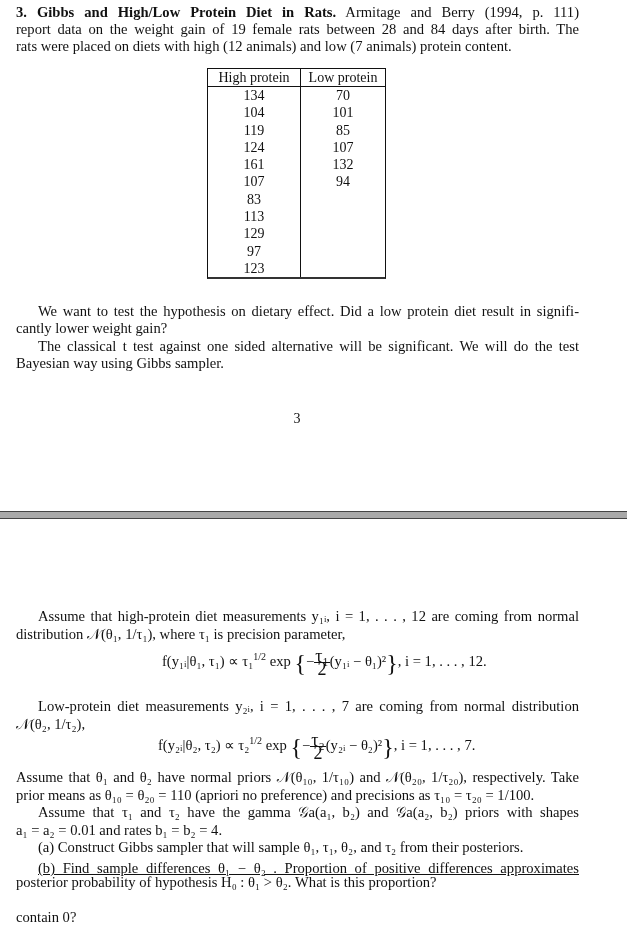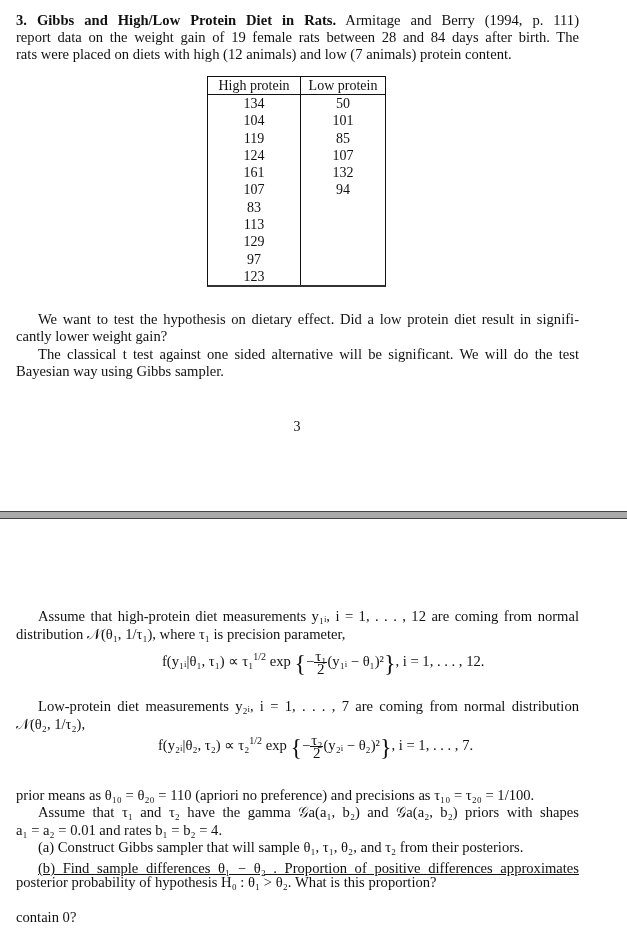--- a/index.html
+++ b/index.html
@@ -2,21 +2,21 @@
 <html><head>
 <meta charset="utf-8">
 <style>
   html, body { margin: 0; padding: 0; background: #ffffff; }
   body {
     width: 627px; height: 948px; position: relative; overflow: hidden;
     font-family: "DejaVu Serif", "Liberation Serif", serif;
     color: #111; font-size: 13.2px;
   }
   .page { position: absolute; left: 0; width: 627px; }
-  .p1 { top: 8px; height: 512px; }
+  .p1 { top: 0; height: 512px; }
   .p2 { top: 520px; height: 428px; }
   .line {
     position: absolute; left: 16px; width: 563px; white-space: nowrap;
     font-family: "Liberation Serif", "DejaVu Serif", serif; font-size: 14.6px;
     line-height: 17px;
   }
   .just { text-align: justify; text-align-last: justify; }
   .indent { left: 38px; width: 541px; }
   b { font-weight: bold; }
 
@@ -36,21 +36,21 @@
   }
   .separator {
     position: absolute; left: 0; top: 511px; width: 627px; height: 6px;
     background: #a9a9a9; border-top: 1px solid #444; border-bottom: 1px solid #444;
   }
 
   .eq {
     position: absolute; white-space: nowrap;
     font-family: Liberation Serif, serif; font-size: 14.6px;
   }
-  .frac { display: inline-block; vertical-align: middle; text-align: center; line-height: 12px; font-size: 15px; }
+  .frac { display: inline-block; vertical-align: middle; text-align: center; line-height: 12px; font-size: 18px; }
   .frac .num { display: block; border-bottom: 1px solid #111; padding: 0 1px; }
   .frac .den { display: block; }
   .brace { font-size: 24px; vertical-align: middle; line-height: 0; }
   sup, sub { font-size: 10px; line-height: 0; }
 </style>
 </head>
 <body>
 
 <div class="page p1">
   <div class="line just" style="top:4px;"><b>3. Gibbs and High/Low Protein Diet in Rats.</b><span> Armitage and Berry (1994, p. 111)</span></div>
@@ -61,21 +61,21 @@
     <table>
       <thead>
         <tr>
           <th class="col-high">High protein</th>
           <th>Low protein</th>
         </tr>
       </thead>
       <tbody>
         <tr>
             <td class="col-high">134</td>
-            <td>50</td>
+            <td>70</td>
           </tr>
         <tr>
             <td class="col-high">104</td>
             <td>101</td>
           </tr>
         <tr>
             <td class="col-high">119</td>
             <td>85</td>
           </tr>
         <tr>
@@ -132,20 +132,21 @@
     <span>f(y₁ᵢ|θ₁, τ₁) ∝ τ₁</span><sup>1/2</sup><span> exp </span><span class="brace">{</span>−<span class="frac"><span class="num">τ₁</span><span class="den">2</span></span><span>(y₁ᵢ − θ₁)²</span><span class="brace">}</span><span>, i = 1, . . . , 12.</span>
   </div>
 
   <div class="line indent just" style="top:178px;">Low-protein diet measurements y₂ᵢ, i = 1, . . . , 7 are coming from normal distribution</div>
   <div class="line" style="top:196px;">𝒩(θ₂, 1/τ₂),</div>
 
   <div class="eq" style="left:158px; top:214px;">
     <span>f(y₂ᵢ|θ₂, τ₂) ∝ τ₂</span><sup>1/2</sup><span> exp </span><span class="brace">{</span>−<span class="frac"><span class="num">τ₂</span><span class="den">2</span></span><span>(y₂ᵢ − θ₂)²</span><span class="brace">}</span><span>, i = 1, . . . , 7.</span>
   </div>
 
+  <div class="line just" style="top:249px;">Assume that θ₁ and θ₂ have normal priors 𝒩(θ₁₀, 1/τ₁₀) and 𝒩(θ₂₀, 1/τ₂₀), respectively. Take</div>
   <div class="line" style="top:267px;">prior means as θ₁₀ = θ₂₀ = 110 (apriori no preference) and precisions as τ₁₀ = τ₂₀ = 1/100.</div>
   <div class="line indent just" style="top:284px;">Assume that τ₁ and τ₂ have the gamma 𝒢a(a₁, b₂) and 𝒢a(a₂, b₂) priors with shapes</div>
   <div class="line" style="top:302px;">a₁ = a₂ = 0.01 and rates b₁ = b₂ = 4.</div>
   <div class="line indent" style="top:319px;">(a) Construct Gibbs sampler that will sample θ₁, τ₁, θ₂, and τ₂ from their posteriors.</div>
   <div class="line indent just" style="top:340px;text-decoration:underline;">(b) Find sample differences θ₁ − θ₂ .  Proportion of positive differences approximates</div>
   <div class="line" style="top:354px;">posterior probability of hypothesis H₀ : θ₁ &gt; θ₂. What is this proportion?</div>
   <div class="line" style="top:389px;">contain 0?</div>
 </div>
 
 </body></html>

